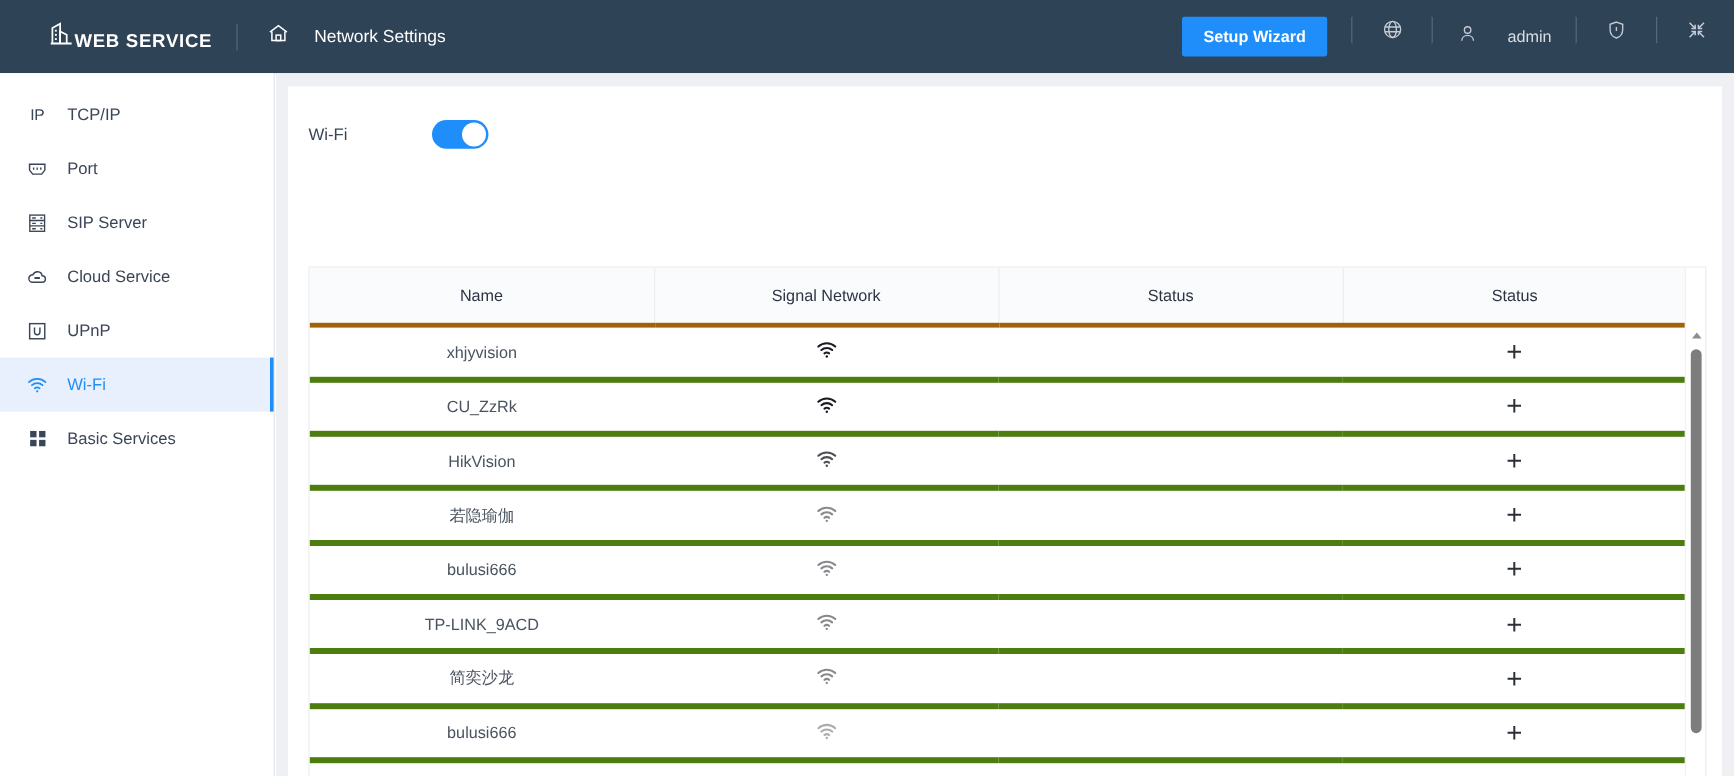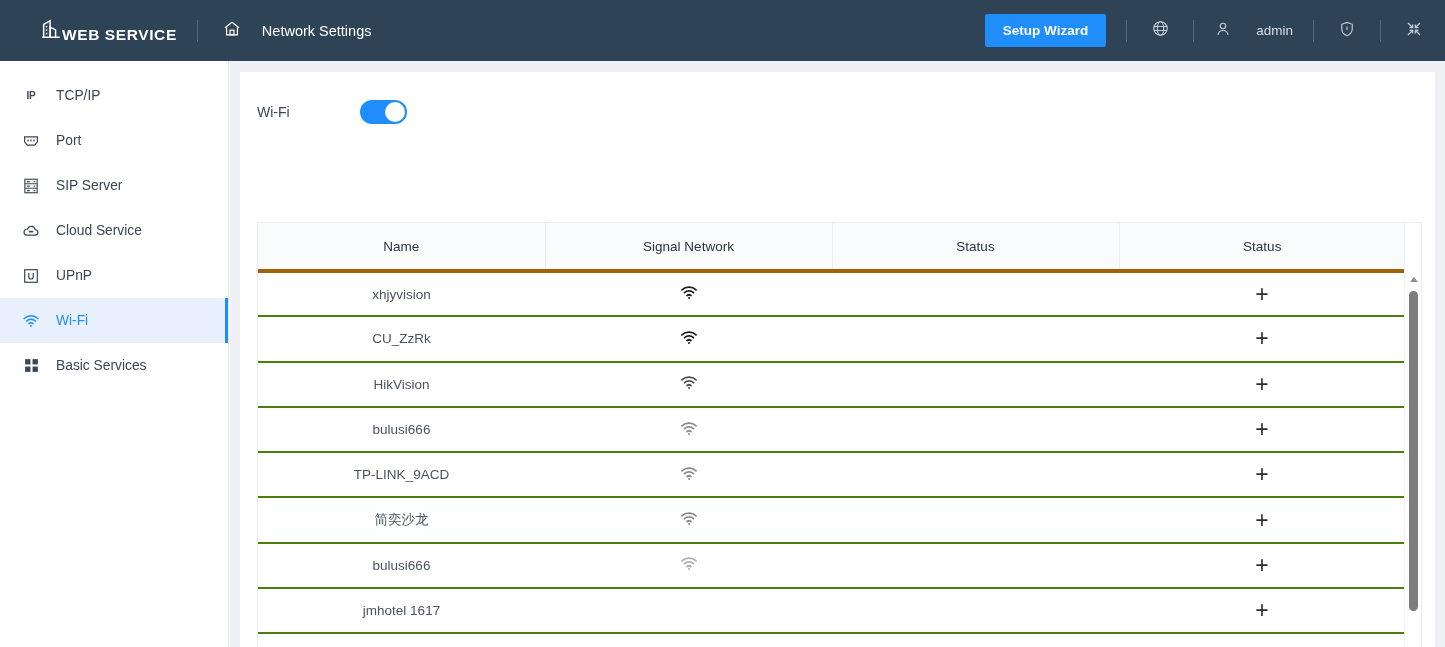--- a/index.html
+++ b/index.html
@@ -57,21 +57,20 @@
   .page-label {
     font-size: 14.5px;
     color: #ffffff;
     margin-left: 16px;
     white-space: nowrap;
   }
 
   .topbar-right {
     margin-left: auto;
     display: flex;
-    align-items: center;
     margin-right: 18px;
     padding-left: 22px;
   }
 
   .setup-wizard {
     background: #1f8efa;
     color: #ffffff;
     border: none;
     font-family: "Liberation Sans", sans-serif;
     font-size: 13.5px;
@@ -142,22 +141,22 @@
   .nav-item.active .nav-icon { color: #1f8efa; }
   .nav-item.active::after {
     content: "";
     position: absolute;
     right: 0; top: 0;
     width: 3px; height: 45px;
     background: #1f8efa;
   }
 
   .nav-ip-text {
-    font-size: 10px;
-    font-weight: bold;
+    font-size: 13px;
+    font-weight: normal;
     letter-spacing: -0.3px;
     font-family: "Liberation Sans", sans-serif;
   }
 
   
   .main {
     position: absolute;
     top: 61px; left: 230px;
     width: 1215px;
     height: 586px;
@@ -223,21 +222,21 @@
     border-bottom: 4px solid #a16207;
     text-align: center;
   }
   .tbl thead th + th { border-left: 1px solid #ebedf0; }
 
   .tbl tbody td {
     height: 45.3px;
     font-size: 13.5px;
     color: #4a5360;
     text-align: center;
-    border-bottom: 2px solid #4d7c0f;
+    border-bottom: 5px solid #4d7c0f;
     background: #ffffff;
   }
   .col-name   { width: 287px; }
   .col-signal { width: 287px; }
   .col-status { width: 287px; }
   .col-conn   { width: 286px; }
 
   .plus-btn {
     display: inline-block;
     font-size: 23px;
@@ -502,20 +501,31 @@
               <td><span class="wifi-ico"><svg width="18" height="15" viewBox="0 0 24 20" fill="none" stroke="rgba(25,28,34,0.78)" stroke-width="2.3" stroke-linecap="round">
                     <path d="M2.6 6.4a14 14 0 0118.8 0"></path>
                     <path d="M6 10.2a9 9 0 0112 0"></path>
                     <path d="M9.4 14a4.3 4.3 0 015.2 0"></path>
                     <circle cx="12" cy="17.4" r="1.35" fill="rgba(25,28,34,0.78)" stroke="none"></circle>
                   </svg></span></td>
               <td></td>
               <td><span class="plus-btn">+</span></td>
             </tr>
             <tr>
+              <td>若隐瑜伽</td>
+              <td><span class="wifi-ico"><svg width="18" height="15" viewBox="0 0 24 20" fill="none" stroke="rgba(25,28,34,0.52)" stroke-width="2.3" stroke-linecap="round">
+                    <path d="M2.6 6.4a14 14 0 0118.8 0"></path>
+                    <path d="M6 10.2a9 9 0 0112 0"></path>
+                    <path d="M9.4 14a4.3 4.3 0 015.2 0"></path>
+                    <circle cx="12" cy="17.4" r="1.35" fill="rgba(25,28,34,0.52)" stroke="none"></circle>
+                  </svg></span></td>
+              <td></td>
+              <td><span class="plus-btn">+</span></td>
+            </tr>
+            <tr>
               <td>bulusi666</td>
               <td><span class="wifi-ico"><svg width="18" height="15" viewBox="0 0 24 20" fill="none" stroke="rgba(25,28,34,0.52)" stroke-width="2.3" stroke-linecap="round">
                     <path d="M2.6 6.4a14 14 0 0118.8 0"></path>
                     <path d="M6 10.2a9 9 0 0112 0"></path>
                     <path d="M9.4 14a4.3 4.3 0 015.2 0"></path>
                     <circle cx="12" cy="17.4" r="1.35" fill="rgba(25,28,34,0.52)" stroke="none"></circle>
                   </svg></span></td>
               <td></td>
               <td><span class="plus-btn">+</span></td>
             </tr>

